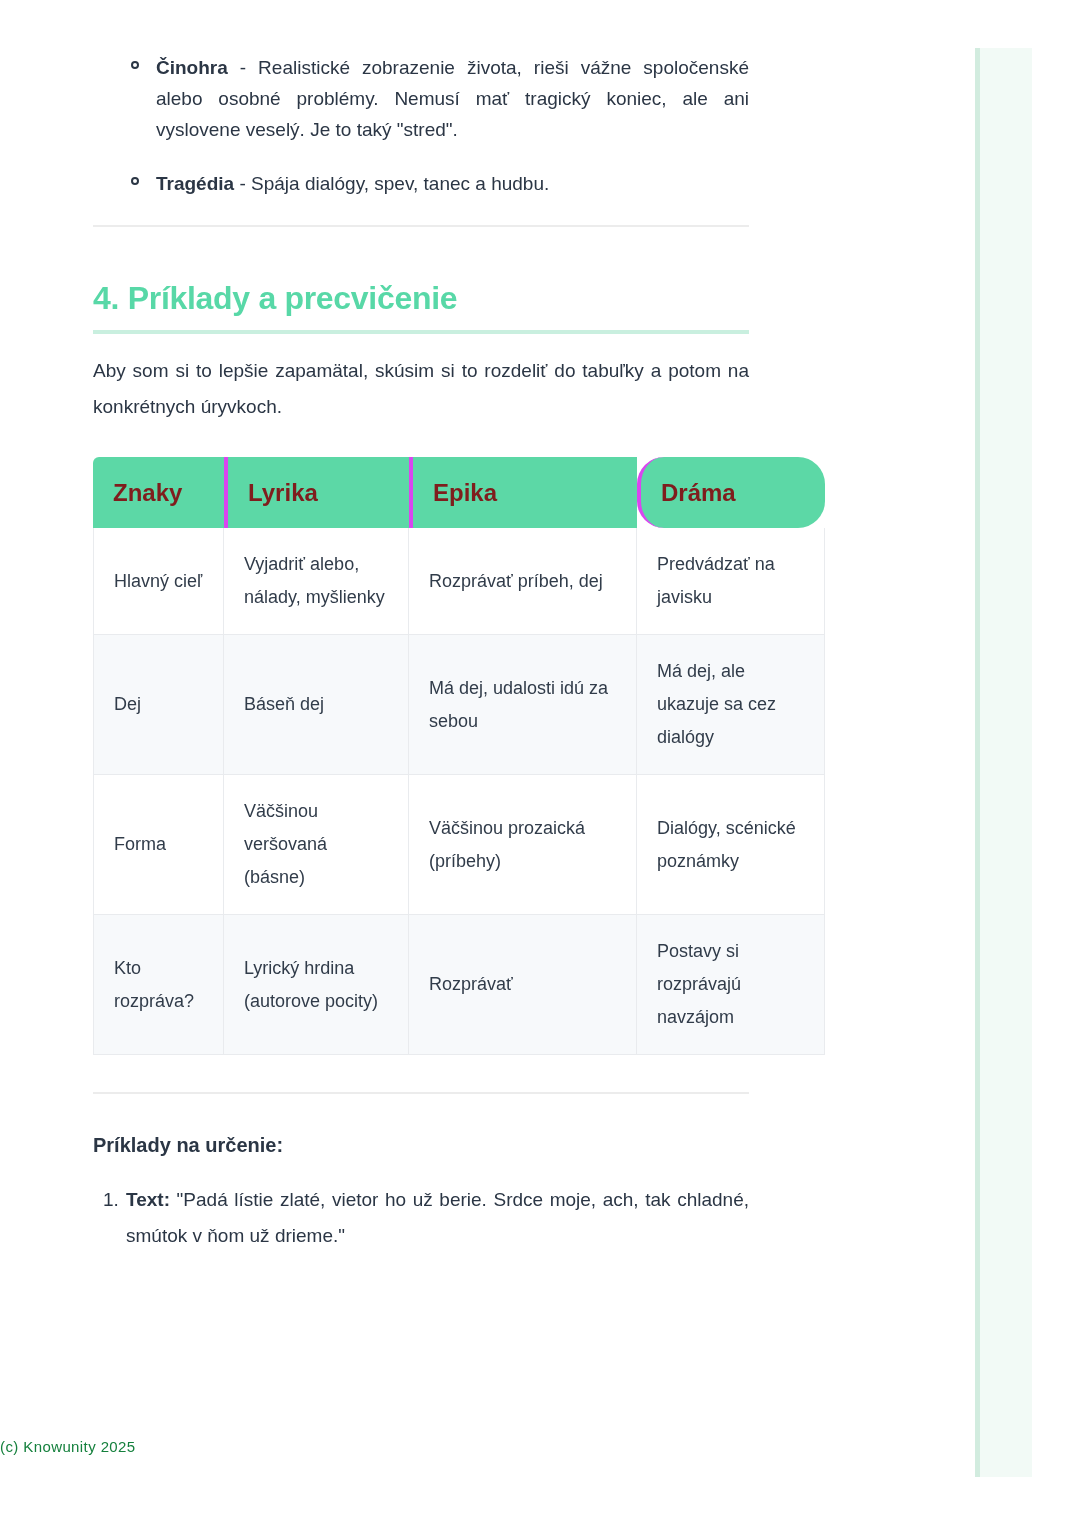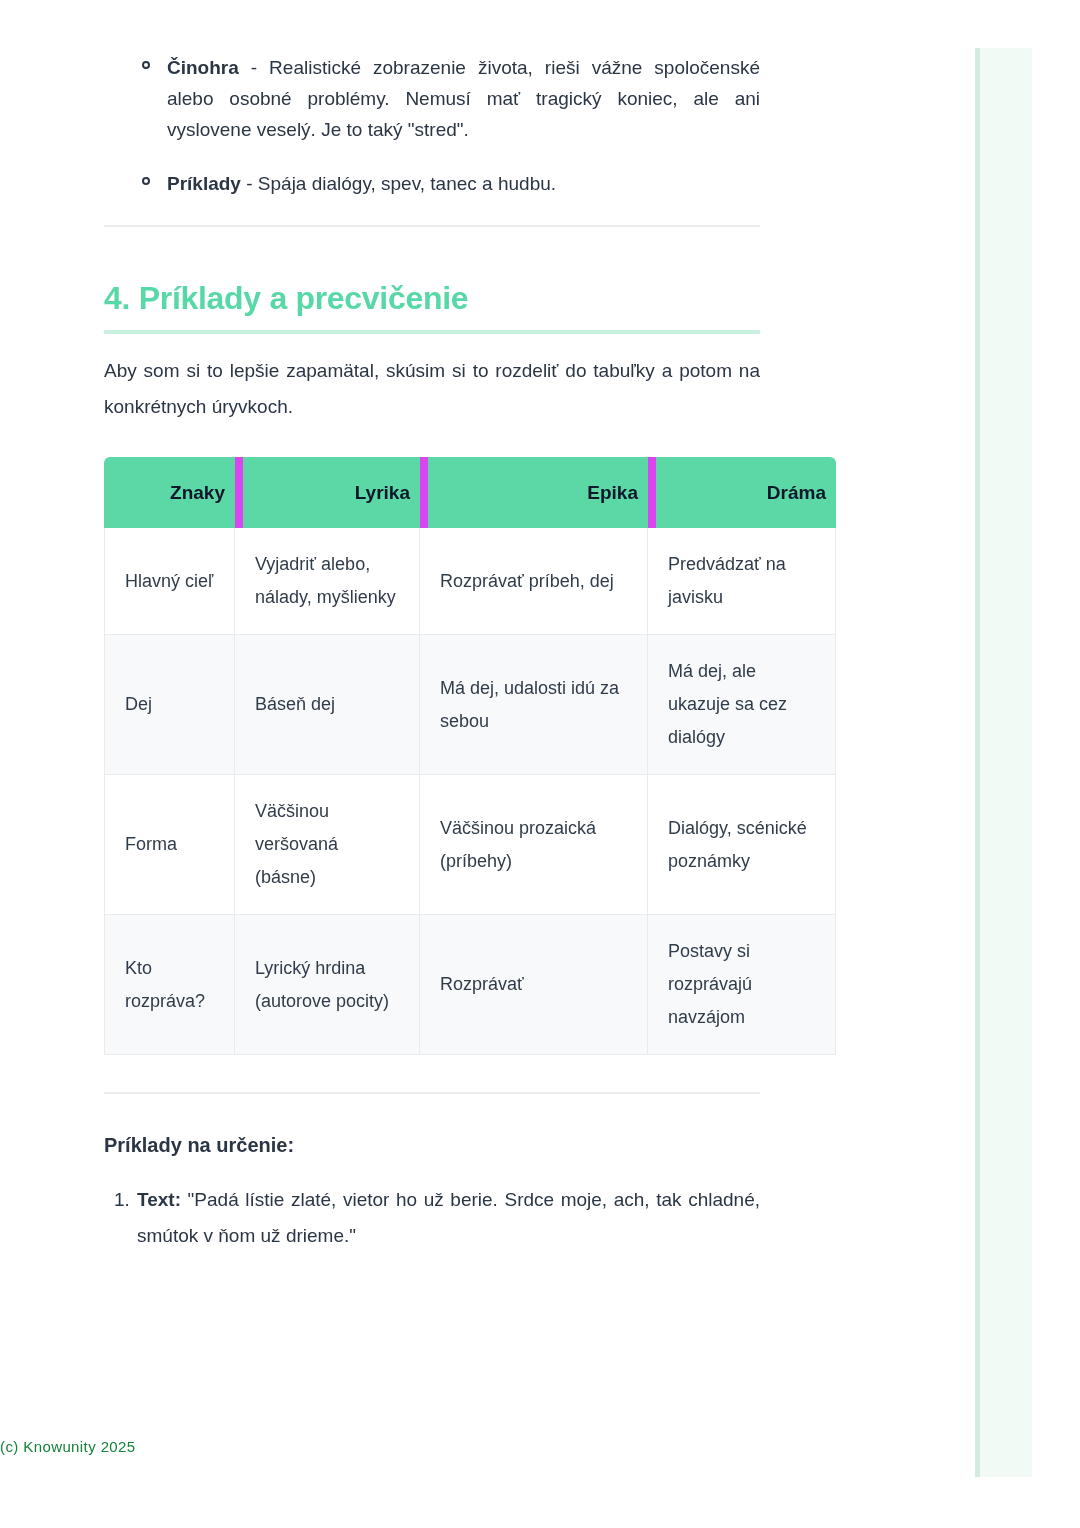--- a/index.html
+++ b/index.html
@@ -4,21 +4,21 @@
 <style>
   * { margin:0; padding:0; box-sizing:border-box; }
   html,body { width:1080px; height:1528px; }
   body {
     position:relative;
     background:#ffffff;
     font-family:"Liberation Sans","DejaVu Sans",sans-serif;
     color:#2b3645;
     overflow:hidden;
   }
-  .content { position:absolute; left:104px; top:0; width:656px; z-index:2; }
+  .content { position:absolute; left:93px; top:0; width:656px; z-index:2; }
 
   
   .bullets { padding-top:52px; }
   .bullet-item {
     position:relative; padding-left:63px;
     font-size:19px; line-height:31px; text-align:justify;
     margin-bottom:23px;
   }
   .bullet-marker {
     position:absolute; left:38px; top:9px;
@@ -43,27 +43,27 @@
     margin-top:19px;
     font-size:19px; line-height:36px; text-align:justify;
   }
 
   
   table.genre-table {
     margin-top:32px; width:732px;
     border-collapse:separate; border-spacing:0; table-layout:fixed;
   }
   .genre-table th {
-    background:#5cd8a6; color:#0f172a;
-    font-size:19px; font-weight:600; text-align:right;
+    background:#5cd8a6; color:#7f1d1d;
+    font-size:24px; font-weight:600; text-align:left;
     height:71px; vertical-align:middle; padding:0 10px 0 20px;
   }
-  .genre-table th + th { border-left:8px solid #d946ef;padding-left:10px; }
+  .genre-table th + th { border-left:4px solid #d946ef; }
   .genre-table th:first-child { border-top-left-radius:6px; }
-  .genre-table th:last-child { border-top-right-radius:6px; }
+  .genre-table th:last-child { border-top-right-radius:6px;border-radius:27px; }
   .genre-table td {
     font-size:18px; line-height:33px; color:#313c4a;
     vertical-align:middle; padding:20px;
     background:#ffffff;
     border-right:1px solid #e9ebee; border-bottom:1px solid #e9ebee;
   }
   .genre-table td:first-child { border-left:1px solid #e9ebee; }
   .genre-table tbody tr:nth-child(even) td { background:#f7f9fb; }
 
   
@@ -101,21 +101,21 @@
 <div class="content">
 
   <div class="bullets">
     <div class="bullet-item">
       <span class="bullet-marker"></span>
       <span class="bullet-term">Činohra</span>
       <span class="bullet-desc">- Realistické zobrazenie života, rieši vážne spoločenské alebo osobné problémy. Nemusí mať tragický koniec, ale ani vyslovene veselý. Je to taký "stred".</span>
     </div>
     <div class="bullet-item">
       <span class="bullet-marker"></span>
-      <span class="bullet-term">Príklady</span>
+      <span class="bullet-term">Tragédia</span>
       <span class="bullet-desc">- Spája dialógy, spev, tanec a hudbu.</span>
     </div>
   </div>
 
   <div class="divider divider-1"></div>
 
   <h2 class="section-heading">4. Príklady a precvičenie</h2>
   <div class="heading-underline"></div>
 
   <p class="intro">Aby som si to lepšie zapamätal, skúsim si to rozdeliť do tabuľky a potom na konkrétnych úryvkoch.</p>

